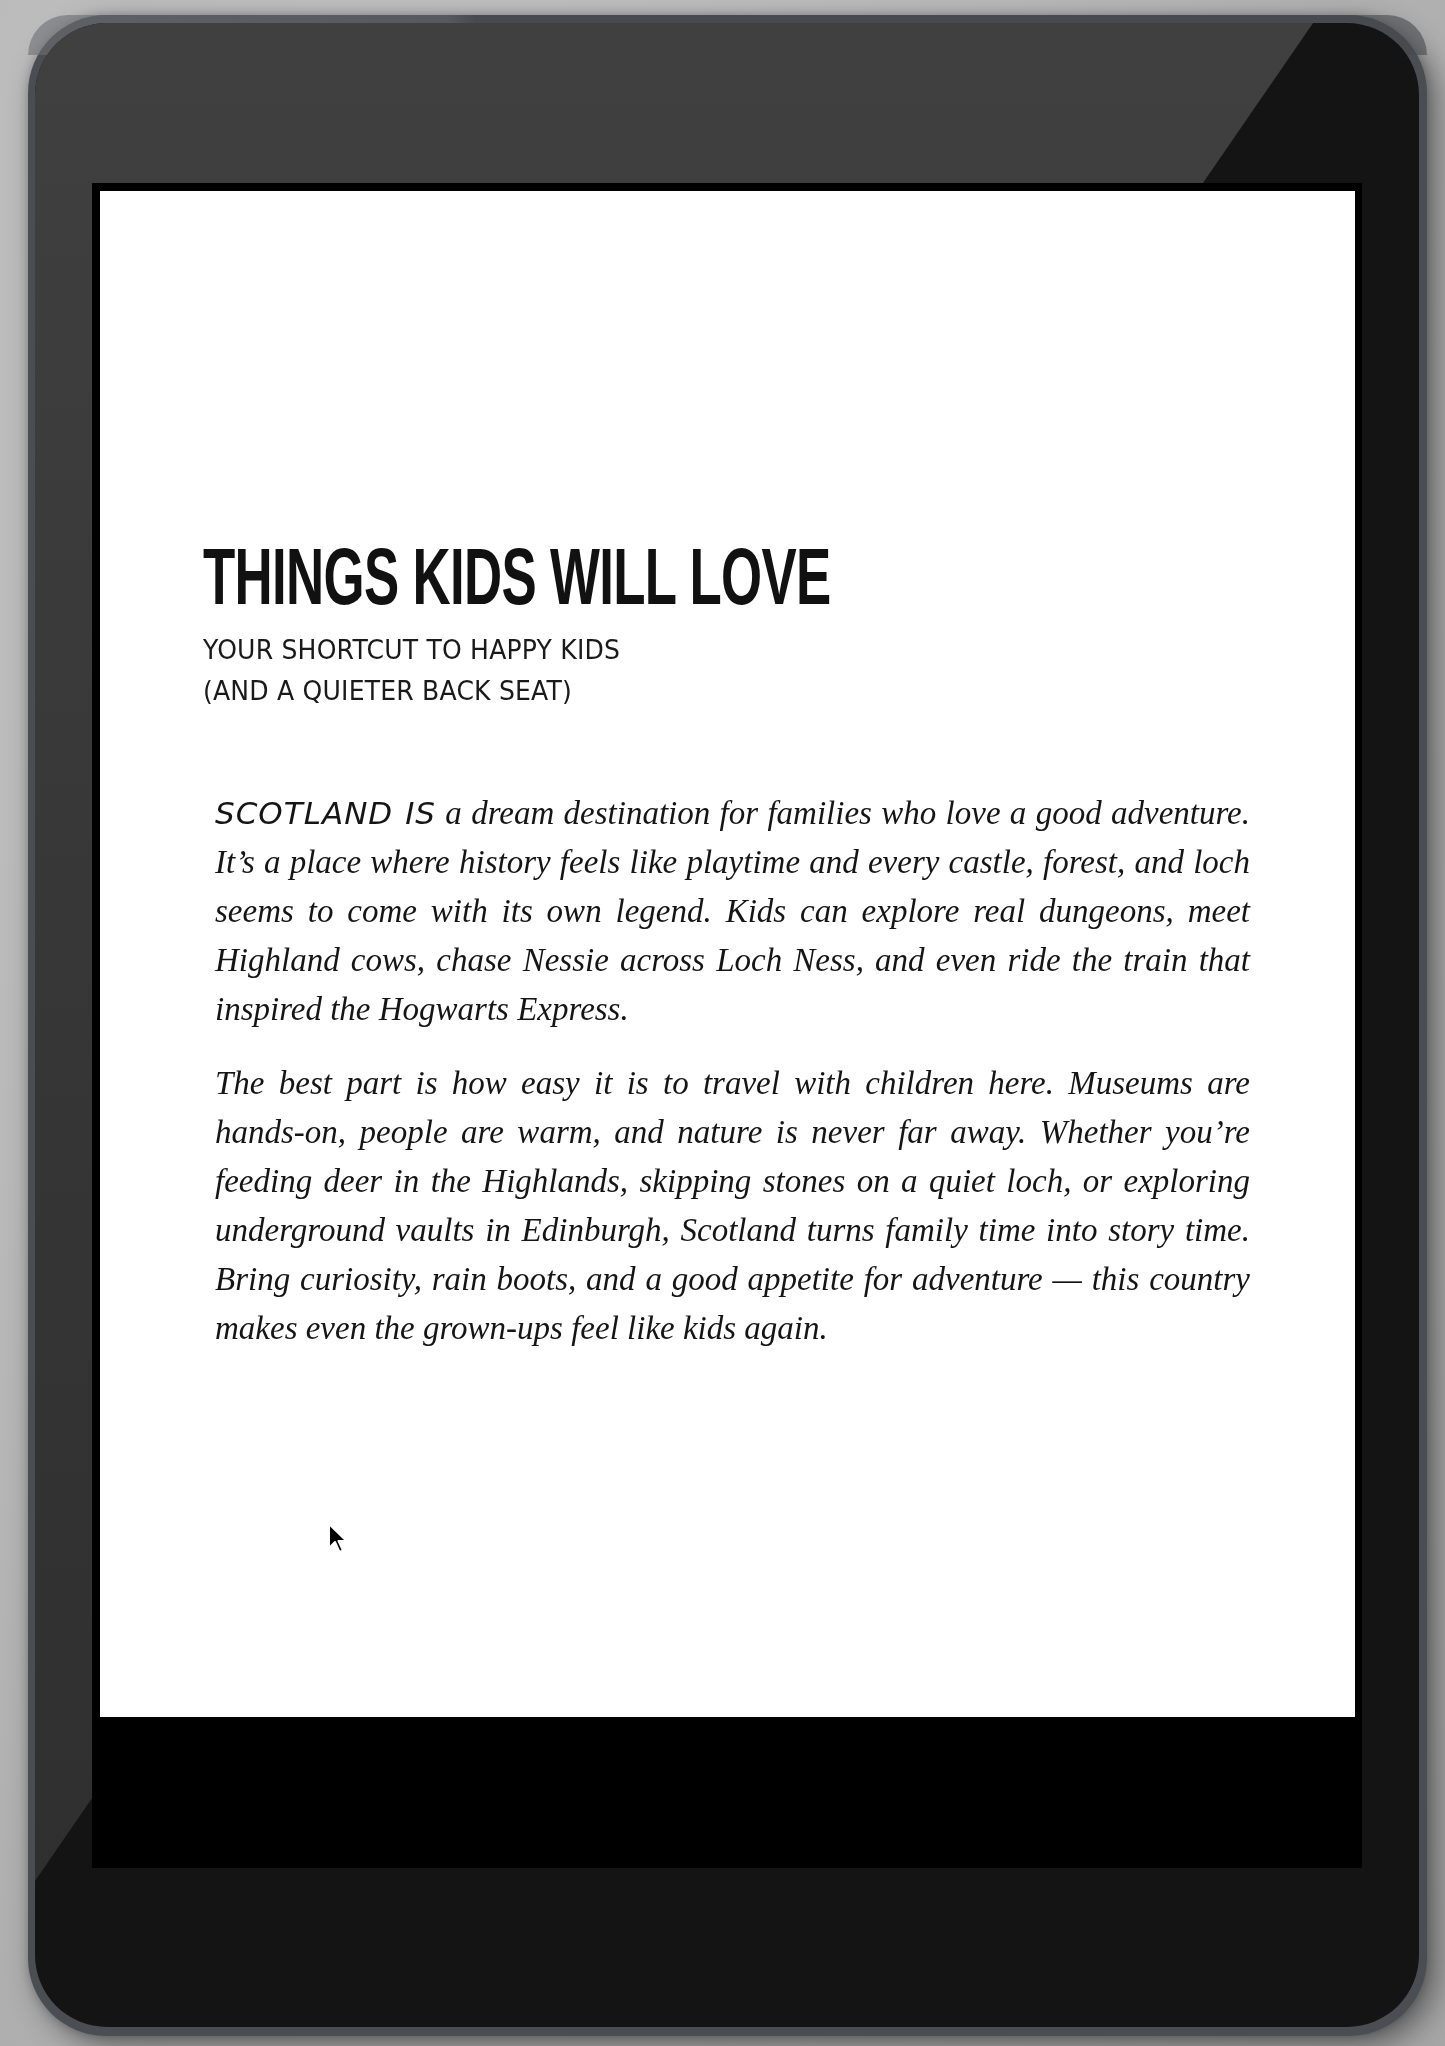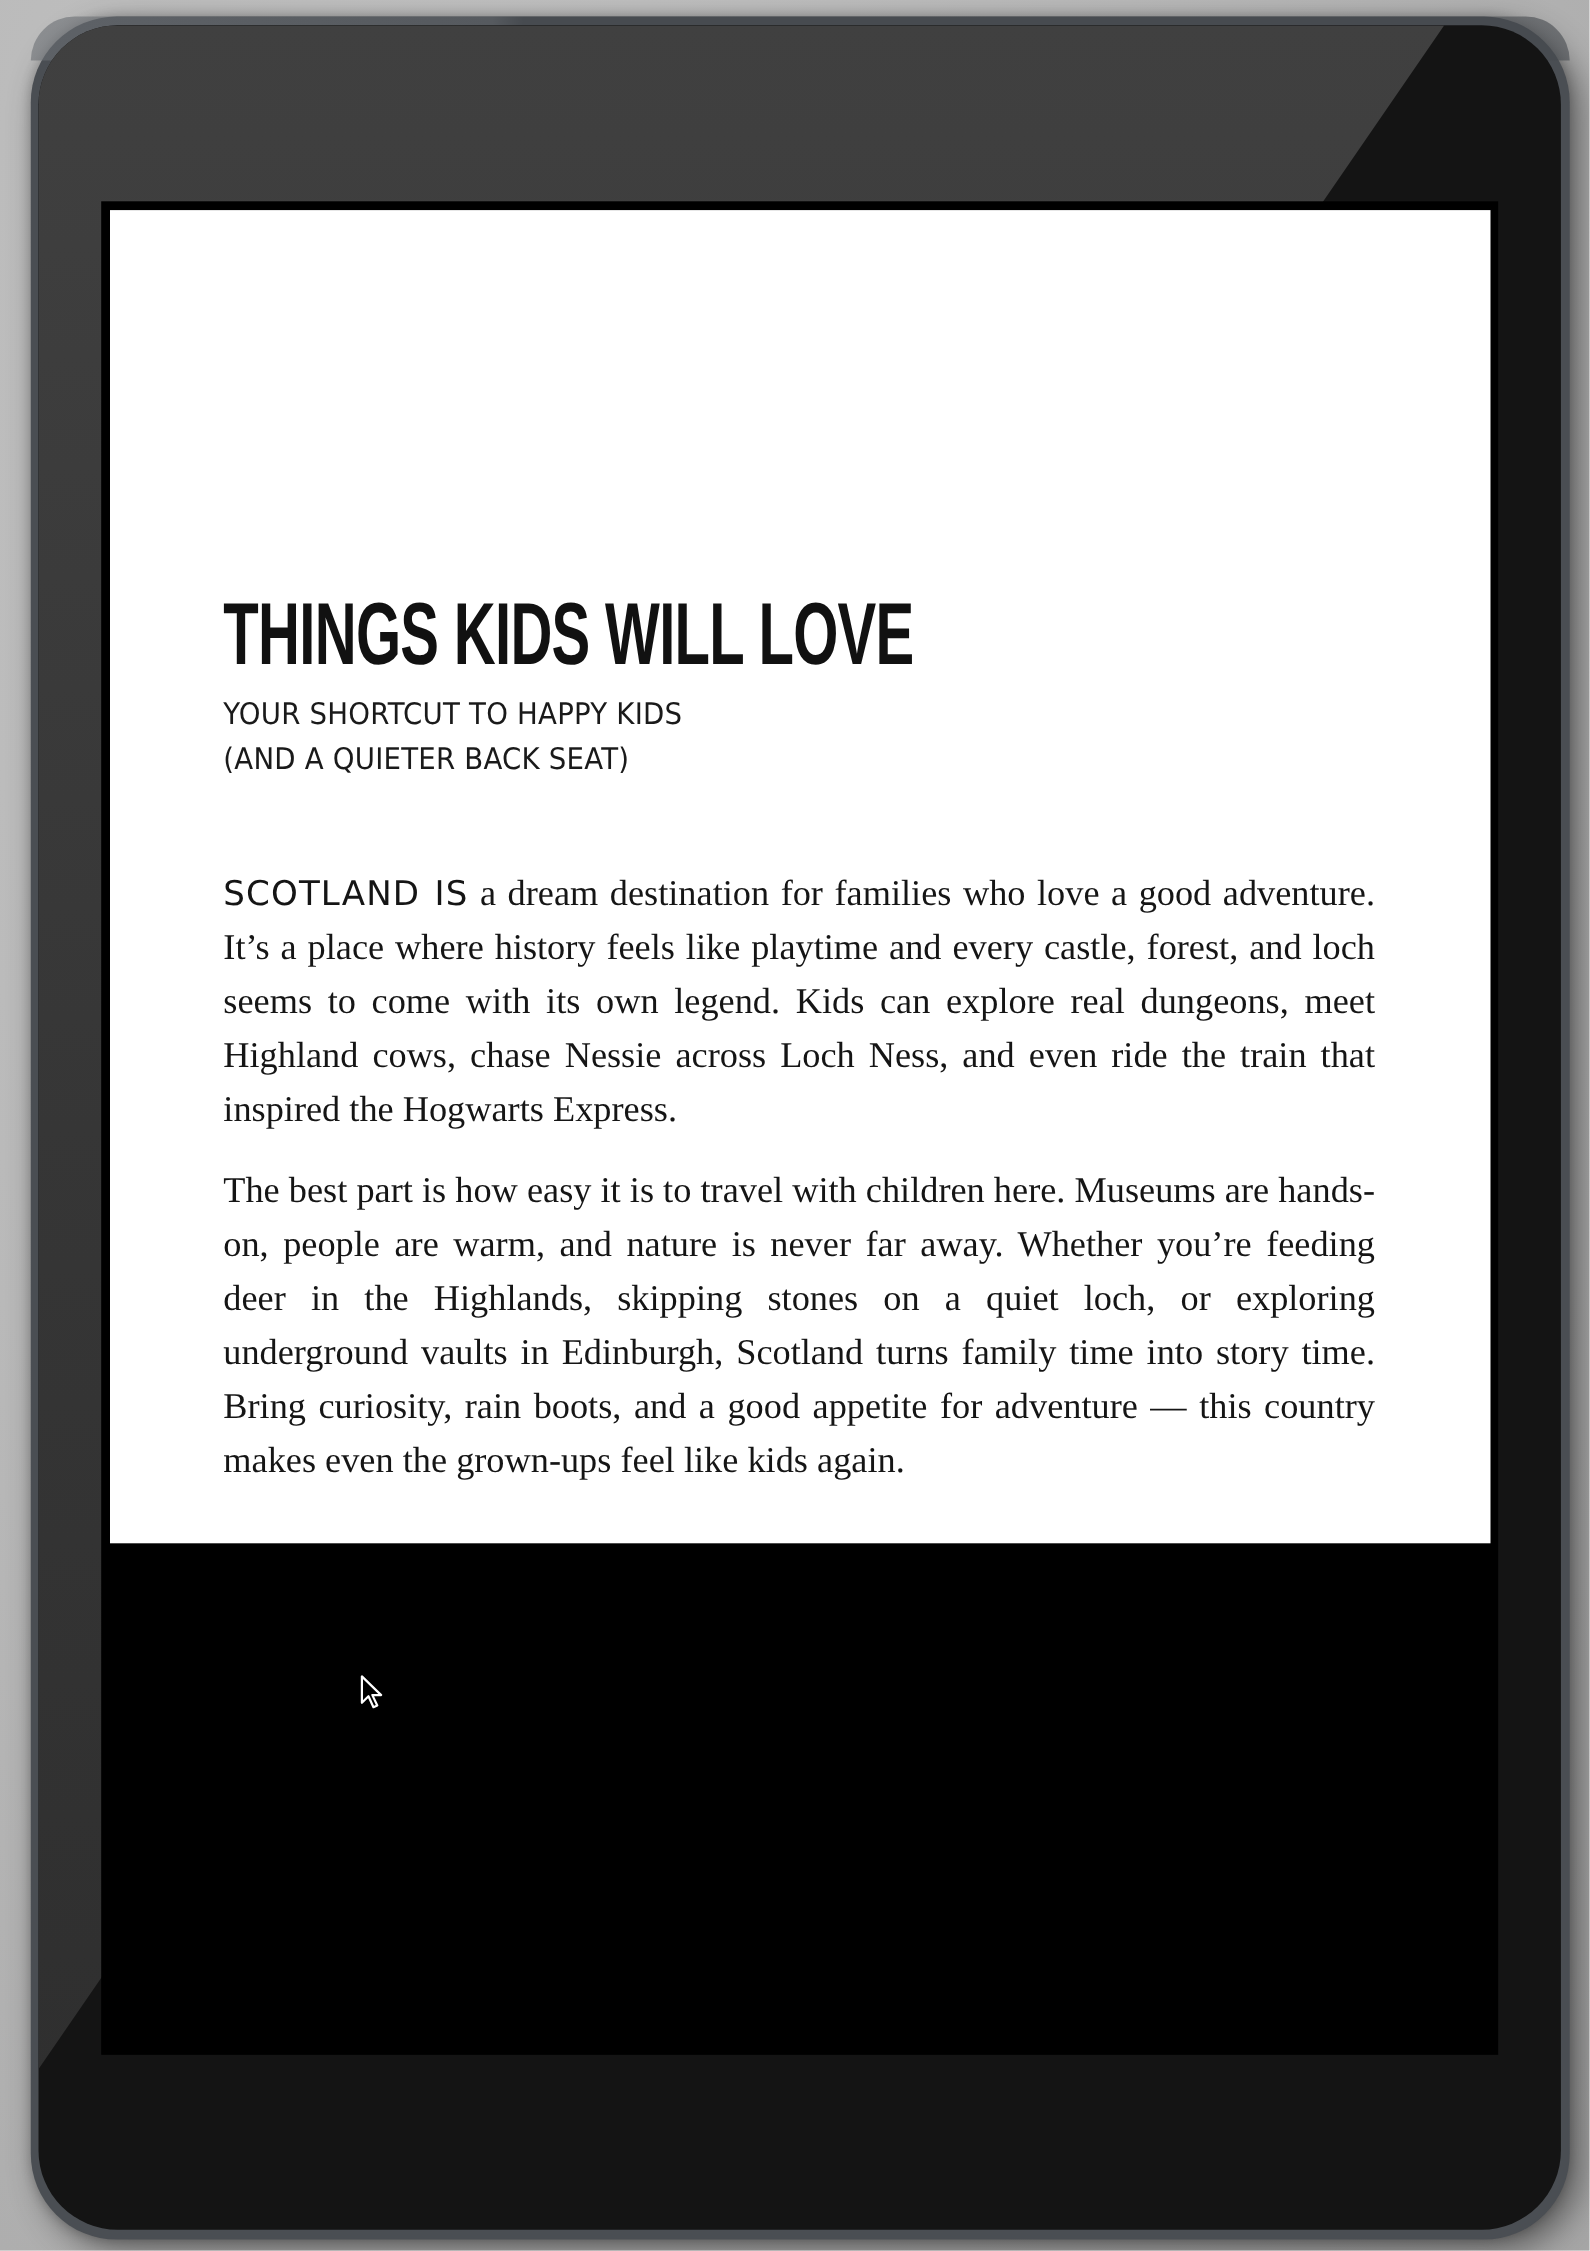--- a/index.html
+++ b/index.html
@@ -55,21 +55,21 @@
     top: 183px;
     width: 1270px;
     height: 1685px;
     background: #000;
   }
   .screen {
     position: absolute;
     left: 100px;
     top: 191px;
     width: 1255px;
-    height: 1212px;
+    height: 1526px;
     background: #ffffff;
     overflow: hidden;
   }
   .page-title {
     position: absolute;
     left: 103px;
     top: 346px;
     margin: 0;
     font-family: "Liberation Sans", sans-serif;
     font-weight: 700;
@@ -97,26 +97,27 @@
   }
   .subtitle span { display: block; white-space: nowrap; }
   .body-text {
     position: absolute;
     left: 103px;
     top: 598px;
     width: 1047px;
     color: #151515;
   }
   .body-text p {
-    margin: 0 0 25px 0;
+    margin: 0 0 25px 12px;
     font-family: "Liberation Serif", serif;
     font-size: 33px;
     line-height: 49px;
     text-align: justify;
     hyphens: manual;
+    font-style: italic;
   }
   .lead-in {
     font-family: "DejaVu Sans", sans-serif;
     font-size: 31px;
     letter-spacing: 1px;
     font-weight: 400;
   }
   .cursor {
     position: absolute;
     left: 327px;

